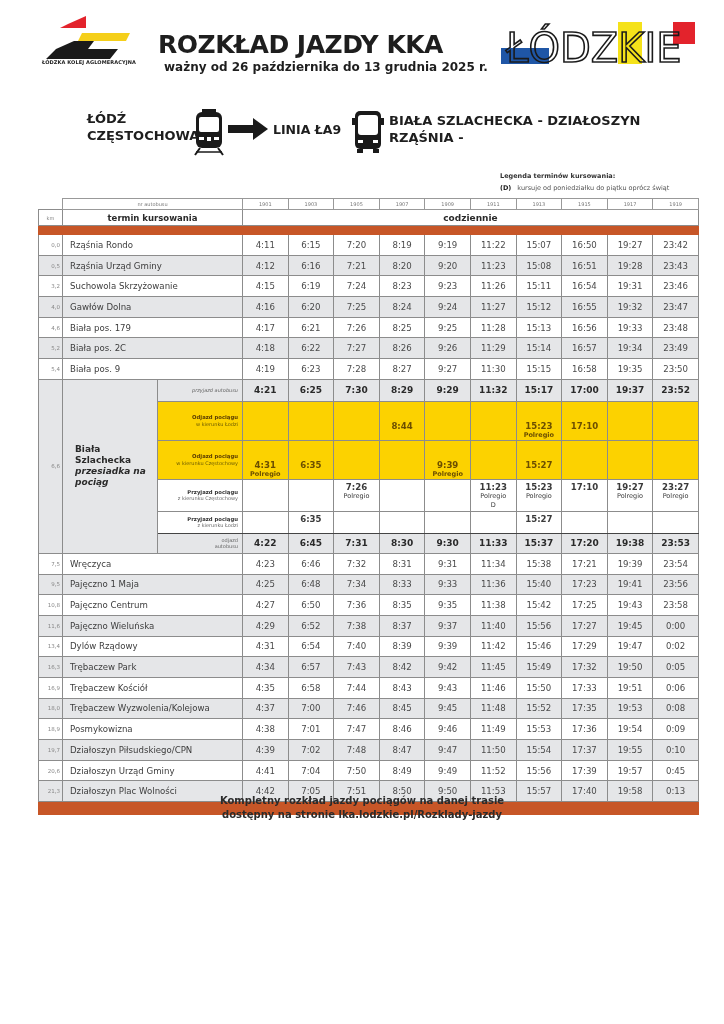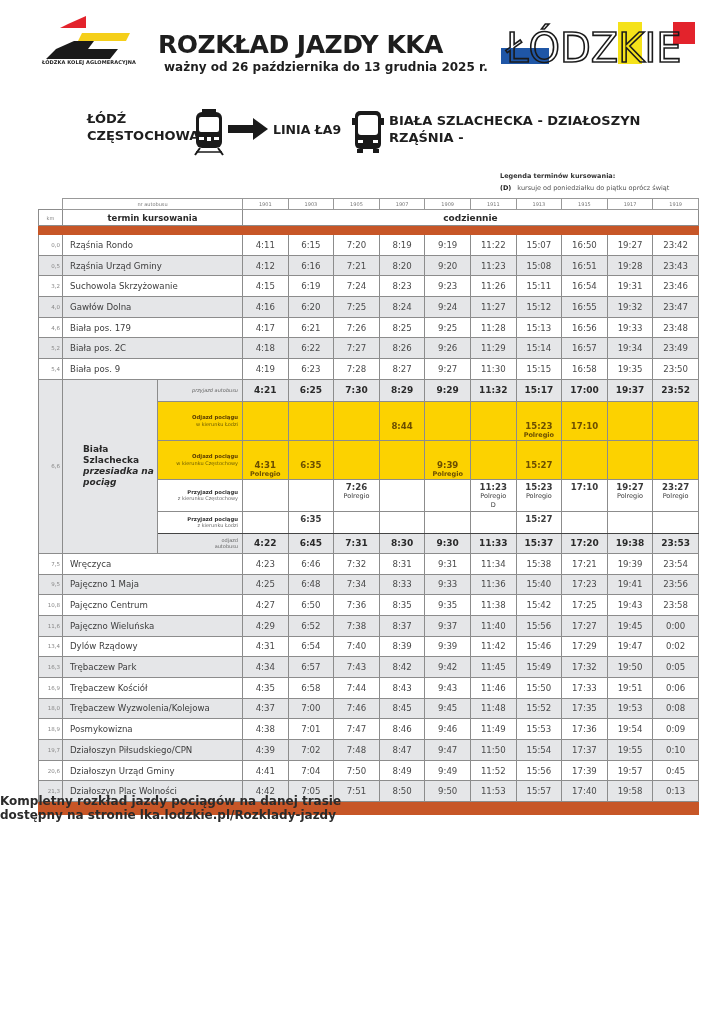--- a/index.html
+++ b/index.html
@@ -46,21 +46,21 @@
   tr.bar td { height: 9px; background: #c75627; border-color: #c75627; }
   tr.bar-end td { height: 13px; background: #c75627; border-color: #c75627; }
 
   tr.stop td { height: 20.7px; }
   tr.stop.alt td { background: #e5e6e8; }
   tr.stop td.km { font-size: 5.5px; color: #888; text-align: right; padding-right: 2px; border-right: 1px solid #8c8c8c; }
   tr.stop td.name { text-align: left; padding-left: 7px; font-size: 8.6px; color: #3c3c3c; }
 
   
   td.tb-km { font-size: 5.5px; color: #888; text-align: right; padding-right: 2px; background: #e5e6e8; }
-  td.tb-name { background: #e5e6e8; text-align: left; padding-left: 20px; font-weight: bold; font-size: 9px; color: #2a2a2a; line-height: 11px; }
+  td.tb-name { background: #e5e6e8; text-align: left; padding-left: 12px; font-weight: bold; font-size: 9px; color: #2a2a2a; line-height: 11px; }
   td.tb-name i { font-style: italic; font-weight: bold; }
   td.sub { text-align: right; padding-right: 4px; font-size: 5px; color: #666; line-height: 6.5px; }
   td.sub b { font-size: 5.3px; color: #333; }
   tr.bus-arr td { height: 22px; background: #e5e6e8; }
   tr.bus-arr td.sub i { font-style: italic; }
   tr.bus-arr td.v, tr.bus-dep td.v { font-weight: bold; font-size: 9px; color: #2a2a2a; }
   tr.bus-dep td { height: 20px; background: #e5e6e8; }
   tr.yel td { background: #fcd200; height: 23px; vertical-align: top; padding-top: 20px; }
   tr.yel td.sub { vertical-align: middle; padding-top: 0; color: #6b5a00; }
   tr.yel td.sub b { color: #5a3d00; }
@@ -68,21 +68,21 @@
   tr.trn td { background: #ffffff; vertical-align: top; padding-top: 3px; }
   tr.trn td.sub { vertical-align: middle; padding-top: 0; }
   tr.trn td.v { font-weight: bold; font-size: 8.6px; color: #3a3a3a; line-height: 9px; }
   tr.trn.c td { height: 32px; }
   tr.trn.l td { height: 22px; }
   .op { display: block; font-size: 6.5px; font-weight: normal; }
   tr.yel .op { font-weight: bold; }
   tr.trn .op { font-weight: normal; }
   .thick-b { border-bottom: 1.5px solid #444 !important; }
 
-  #footer-note { left: 0; top: 794px; width: 724px; font-weight: bold; font-size: 12px; color: #2b2b2b; line-height: 14px; }
+  #footer-note { left: 0; top: 794px; width: 724px; text-align: center; font-weight: bold; font-size: 10px; color: #2b2b2b; line-height: 14px; }
 </style>
 </head>
 <body>
 
 <svg id="logo-lka" class="abs" viewBox="0 0 100 60">
   <polygon points="30,10 48,2 48,14 22,14" fill="#e3232c"></polygon>
   <polygon points="44,19 92,19 88,27 40,27" fill="#f5cf1a"></polygon>
   <polygon points="36,27 56,27 50,35 80,35 72,45 8,45 18,35" fill="#1a1a1a"></polygon>
   <polygon points="22,16 36,16 30,24 16,24" fill="#1a1a1a" opacity="0"></polygon>
 </svg>

